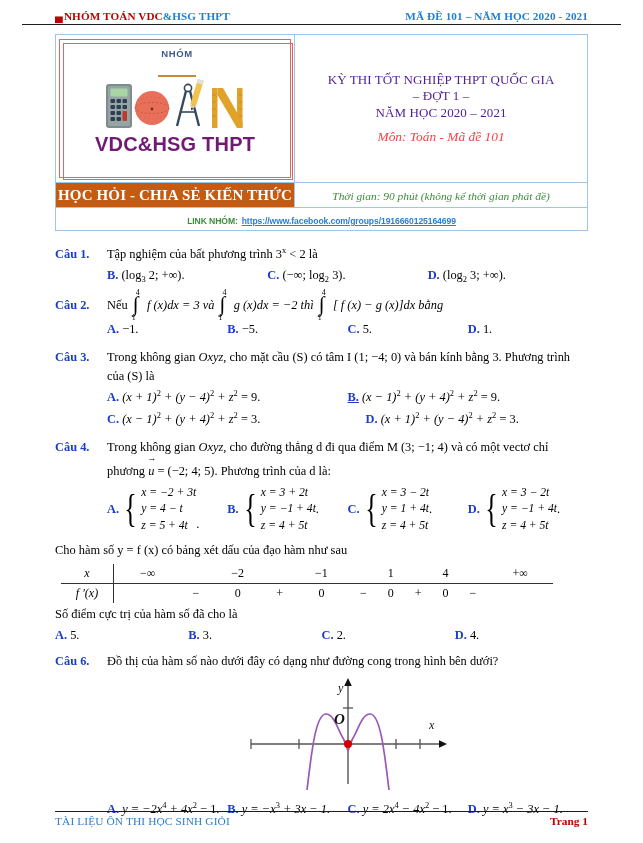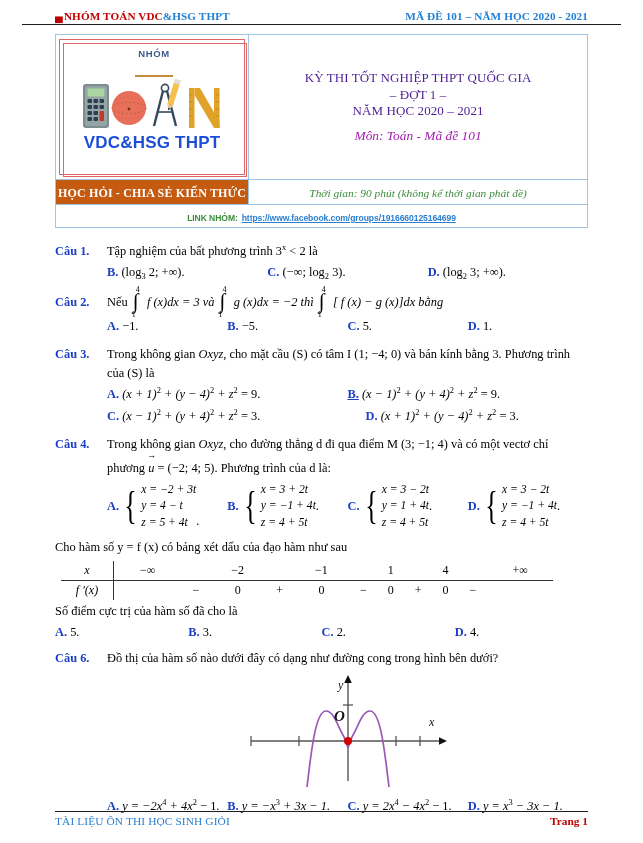--- a/index.html
+++ b/index.html
@@ -103,52 +103,52 @@
   .logo-art {
     height: 54px;
     position: relative;
     width: 150px;
     margin: 0 auto;
   }
   .logo-art svg { display:block; }
   .logo-word {
     font-family: "Liberation Sans", sans-serif;
     font-weight: bold;
-    font-size: 17px;
-    color: #1d4ed8;
+    font-size: 20px;
+    color: #701a75;
     letter-spacing: .2px;
     margin-top: 1px;
   }
 
   .title-main {
     font-family: "Liberation Serif", serif;
     font-weight: normal;
     color: #4c1d95;
     font-size: 13px;
     line-height: 1.28;
     letter-spacing: .1px;
   }
   .title-sub {
     font-family: "Liberation Serif", serif;
     font-style: italic;
-    color: #a21caf;
+    color: #ef4444;
     font-size: 13.4px;
     margin-top: 8px;
   }
 
   .cell-orange {
     background: #c55a11;
     text-align: center;
     padding: 3px 2px !important;
   }
   .orange-text {
     color: #ffffff;
     font-family: "Liberation Serif", serif;
     font-weight: bold;
-    font-size: 12px;
+    font-size: 15px;
     letter-spacing: .15px;
     white-space: nowrap;
   }
   .cell-time {
     text-align: center;
     padding: 3px 4px !important;
   }
   .time-text {
     font-family: "Liberation Serif", serif;
     font-style: italic;

